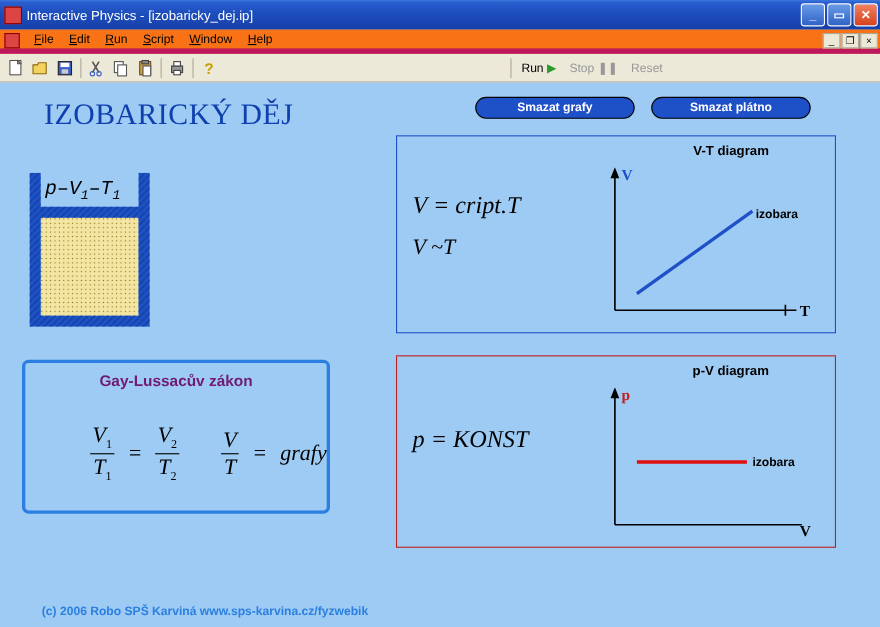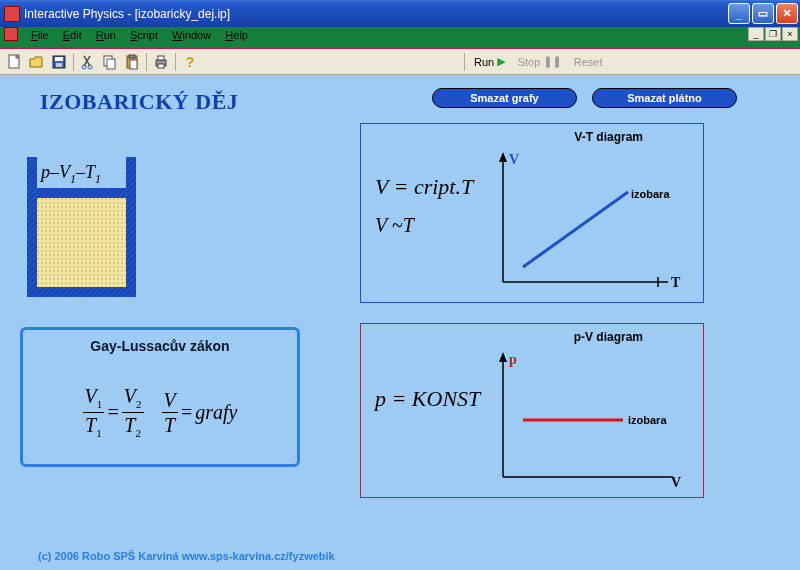--- a/index.html
+++ b/index.html
@@ -8,71 +8,71 @@
   
   .titlebar { height: 27px; background: linear-gradient(to bottom, #3B77DD 0%, #2A5FCF 8%, #1E4FBF 40%, #1640A8 100%); display: flex; align-items: center; padding: 0 2px 0 4px; color: #fff; }
   .titlebar .app-icon { width: 16px; height: 16px; background: #d44; border: 1px solid #800; margin-right: 4px; }
   .titlebar .title-text { flex: 1; font-weight: normal; font-size: 12px; }
   .win-btns { display: flex; gap: 2px; }
   .win-btn { width: 22px; height: 21px; border: 1px solid #fff; border-radius: 3px; display: flex; align-items: center; justify-content: center; font-weight: bold; font-size: 11px; color: #fff; }
   .win-min, .win-max { background: linear-gradient(#6A9BE6, #2F63C7); }
   .win-close { background: linear-gradient(#F08262, #D8411B); }
 
   
-  .menubar { height: 22px; background: #15803d; border-bottom: 1px solid #be185d; display: flex; align-items: flex-start; padding: 0 2px; }
+  .menubar { height: 22px; background: #f97316; border-bottom: 5px solid #be185d; display: flex; align-items: flex-end; padding: 0 2px; }
   .menubar .sys-icon { width: 14px; height: 14px; background: #d44; border: 1px solid #800; margin: 0 6px 0 2px; }
   .menubar .menu-item { padding: 2px 7px; cursor: default; }
   .menubar .menu-item u { text-decoration: underline; }
   .menubar .mdi-btns { margin-left: auto; display: flex; gap: 1px; }
   .mdi-btn { width: 16px; height: 14px; border: 1px solid #ACA899; background: #ECE9D8; font-size: 9px; display: flex; align-items: center; justify-content: center; }
 
   
   .toolbar { height: 26px; background: #ECE9D8; border-bottom: 1px solid #ACA899; display: flex; align-items: center; padding: 0 4px; }
   .tb-btn { width: 20px; height: 20px; display: flex; align-items: center; justify-content: center; margin: 0 1px; }
   .tb-sep { width: 1px; height: 18px; background: #ACA899; margin: 0 3px; }
   .toolbar .spacer { width: 260px; }
   .sim-btn { padding: 2px 6px; font-size: 11px; display: flex; align-items: center; gap: 3px; }
   .sim-btn.run { color: #000; }
   .sim-btn .tri { color: #2A9B2A; }
   .sim-btn.disabled { color: #999; }
 
   
   .canvas { position: relative; width: 800px; height: 495px; background: #9ECBF3; font-family: 'Times New Roman', serif; }
 
-  .main-title { position: absolute; left: 40px; top: 14px; font-size: 22px; font-weight: bold; color: #1040B0; letter-spacing: 0.5px; }
+  .main-title { position: absolute; left: 40px; top: 14px; font-size: 27px; font-weight: normal; color: #1040B0; letter-spacing: 0.5px; }
 
   .oval-btn { position: absolute; top: 13px; width: 145px; height: 20px; background: #1E50C8; border: 1px solid #000; border-radius: 10px; color: #fff; font-family: Tahoma, sans-serif; font-size: 11px; font-weight: bold; display: flex; align-items: center; justify-content: center; cursor: pointer; }
   .oval1 { left: 432px; }
   .oval2 { left: 592px; }
 
   
-  .cyl { position: absolute; top: 82px; width: 115px; }
+  .cyl { position: absolute; top: 82px; width: 115px; font-family: Liberation Mono, monospace; }
   .cyl1 { left: 24px; }
   .cyl2 { left: 172px; }
   svg .wall { stroke: #1E50C8; stroke-width: 10; fill: none; }
   svg .piston { stroke: #1E50C8; stroke-width: 10; }
   .pat-hatch { stroke: #104098; stroke-width: 1.2; }
   .gas1 { fill: #F3E6A2; }
   .gas2 { fill: #E8A77A; }
   .cyl-label { position: absolute; top: 5px; left: 17px; font-style: italic; font-size: 18px; color: #000; white-space: nowrap; }
   .cyl-label sub { font-size: 12px; }
 
   
   .lawbox { position: absolute; left: 20px; top: 252px; width: 280px; height: 140px; border: 3px solid #2A7FE0; border-radius: 6px; }
-  .law-title { position: absolute; top: 8px; width: 100%; text-align: center; color: #0f172a; font-family: Tahoma, sans-serif; font-size: 14px; font-weight: bold; }
-  .frac-row { position: absolute; top: 56px; left: 0; width: 100%; display: flex; align-items: center; justify-content: center; font-size: 20px; font-style: italic; font-family: 'Times New Roman', serif; }
+  .law-title { position: absolute; top: 8px; width: 100%; text-align: center; color: #701a75; font-family: Tahoma, sans-serif; font-size: 14px; font-weight: bold; }
+  .frac-row { position: absolute; top: 56px; left: 0; width: 100%; display: flex; align-items: center; justify-content: flex-end; gap: 10px; font-size: 20px; font-style: italic; font-family: 'Times New Roman', serif; }
   .frac { display: inline-flex; flex-direction: column; align-items: center; line-height: 1; }
   .frac .num, .frac .den { padding: 0 2px; }
   .frac .bar { width: 100%; border-top: 1.5px solid #000; margin: 2px 0; }
   .frac sub { font-size: 11px; font-style: normal; }
   .eq { padding: 0 2px; }
   .gap { width: 18px; }
 
   
-  .panel { position: absolute; left: 360px; width: 344px; border: 1.5px solid; }
+  .panel { position: absolute; left: 360px; width: 400px; border: 1.5px solid; }
   .panel.vt { top: 48px; height: 180px; border-color: #1E50C8; }
   .panel.pv { top: 248px; height: 175px; border-color: #C02020; }
   .panel-title { position: absolute; top: 6px; right: 60px; font-family: Tahoma, sans-serif; font-size: 12px; font-weight: bold; }
   .panel-formula { position: absolute; left: 14px; top: 50px; font-size: 22px; font-style: italic; font-family: 'Times New Roman', serif; }
   .panel-formula .line2 { margin-top: 14px; font-size: 20px; }
   .graph { position: absolute; right: 20px; top: 28px; }
   .axis-label { font-family: 'Times New Roman', serif; font-size: 14px; font-weight: bold; }
   .izobara-lbl { font-family: Tahoma, sans-serif; font-size: 11px; font-weight: bold; }
 
   .footer { position: absolute; left: 18px; bottom: 8px; color: #2A7FE0; font-family: Tahoma, sans-serif; font-size: 11px; font-weight: bold; padding-left: 20px; }

